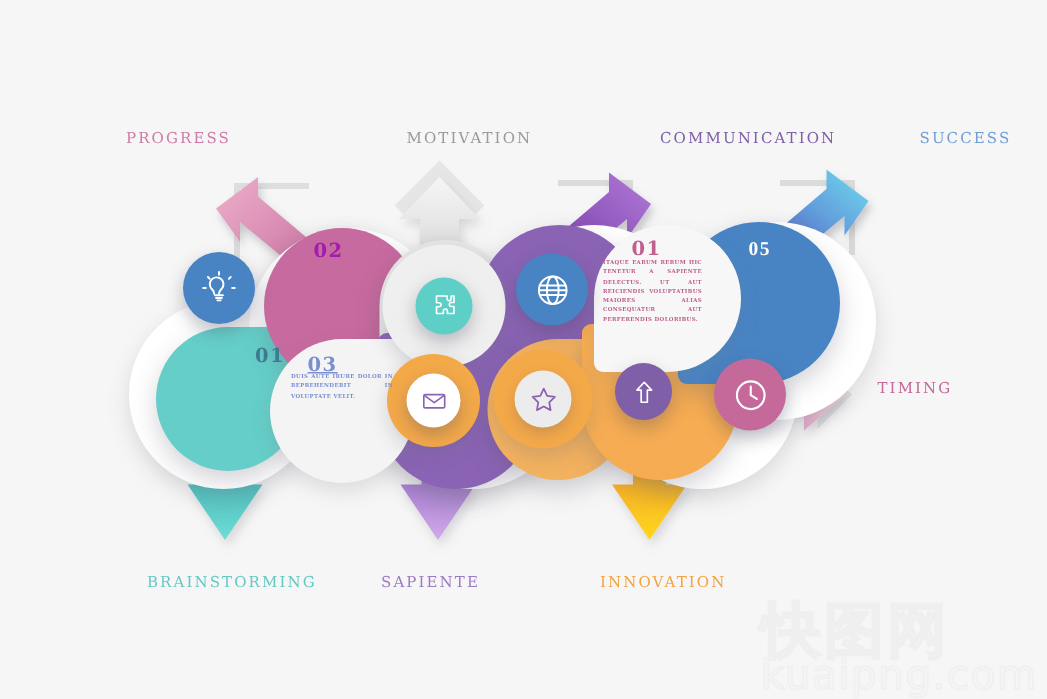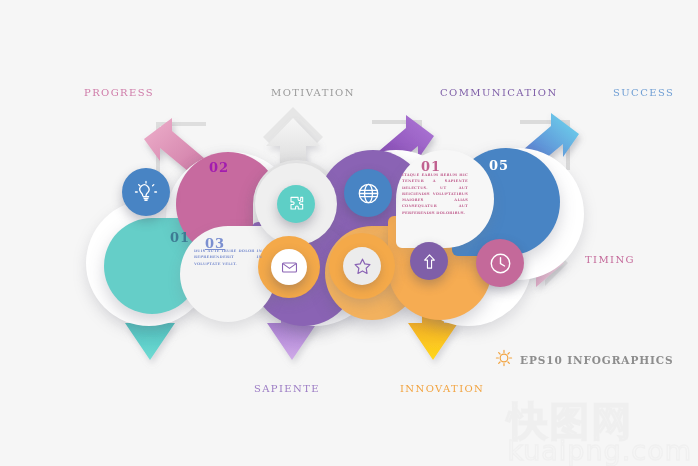--- a/index.html
+++ b/index.html
@@ -284,46 +284,35 @@
     <svg width="27" height="27" viewBox="0 0 24 24" fill="none" stroke="#ffffff" stroke-width="1.25" stroke-linecap="round">
       <circle cx="12" cy="12" r="8.2"></circle>
       <path d="M12 6.8V12l3.6 2.2"></path>
     </svg>
   </div>
 
   <div class="num" style="left:134px;top:230px;color:#3d7a93;margin-left:36px;">01</div>
   <div class="num" style="left:209px;top:160px;color:#a21caf;">02</div>
   <div class="num pinkish" style="left:205px;top:236px;color:#7b8fd0;text-decoration:underline;">03</div>
   <div class="num pinkish" style="left:421px;top:159px;">01</div>
-  <div class="num" style="left:489px;top:158px;">05</div>
+  <div class="num" style="left:499px;top:158px;font-family:Liberation Serif, serif;">05</div>
 
   <div class="micro" style="left:194px;top:248px;width:68px;color:#7b8fd0;">DUIS AUTE IRURE DOLOR IN REPREHENDERIT IN VOLUPTATE VELIT.</div>
   <div class="micro" style="left:402px;top:172px;width:66px;color:#c0608f;">ITAQUE EARUM RERUM HIC TENETUR A SAPIENTE DELECTUS. UT AUT REICIENDIS VOLUPTATIBUS MAIORES ALIAS CONSEQUATUR AUT PERFERENDIS DOLORIBUS.</div>
 
   <div class="lbl" style="left:84px;top:87px;color:#cf7aa8;">PROGRESS</div>
   <div class="lbl" style="left:251px;top:87px;color:#9a9a9a;margin-left:20px;">MOTIVATION</div>
   <div class="lbl" style="left:440px;top:87px;color:#7f5fa8;">COMMUNICATION</div>
   <div class="lbl" style="left:573px;top:87px;color:#6f9ed4;margin-left:40px;">SUCCESS</div>
 
+  <div class="lbl" style="left:98px;top:383px;color:#63c9c4;">BRAINSTORMING</div>
   <div class="lbl" style="left:254px;top:383px;color:#9b7bc4;">SAPIENTE</div>
   <div class="lbl" style="left:400px;top:383px;color:#f2a33f;">INNOVATION</div>
 
   <div class="lbl" style="left:585px;top:254px;color:#c4699a;">TIMING</div>
 
-  <div id="logo" style="left:495px;top:349px;">
-    <span>
-      <svg width="18" height="18" viewBox="0 0 24 24" fill="none" stroke="#f2a33f" stroke-width="1.6">
-        <circle cx="12" cy="12" r="5.1"></circle>
-        <g stroke-linecap="round">
-          <path d="M12 1.9v2.6M12 19.5v2.6M22.1 12h-2.6M4.5 12H1.9"></path>
-          <path d="M19.1 4.9l-1.8 1.8M6.7 17.3l-1.8 1.8M19.1 19.1l-1.8-1.8M6.7 6.7L4.9 4.9"></path>
-        </g>
-      </svg>
-    </span>
-    <span class="ltxt">EPS10 INFOGRAPHICS</span>
-  </div>
 
   <div id="wm">
     <div class="cjk">快图网</div>
     <div class="dom">kuaipng.com</div>
   </div>
 
 </div>
 
 </body></html>

